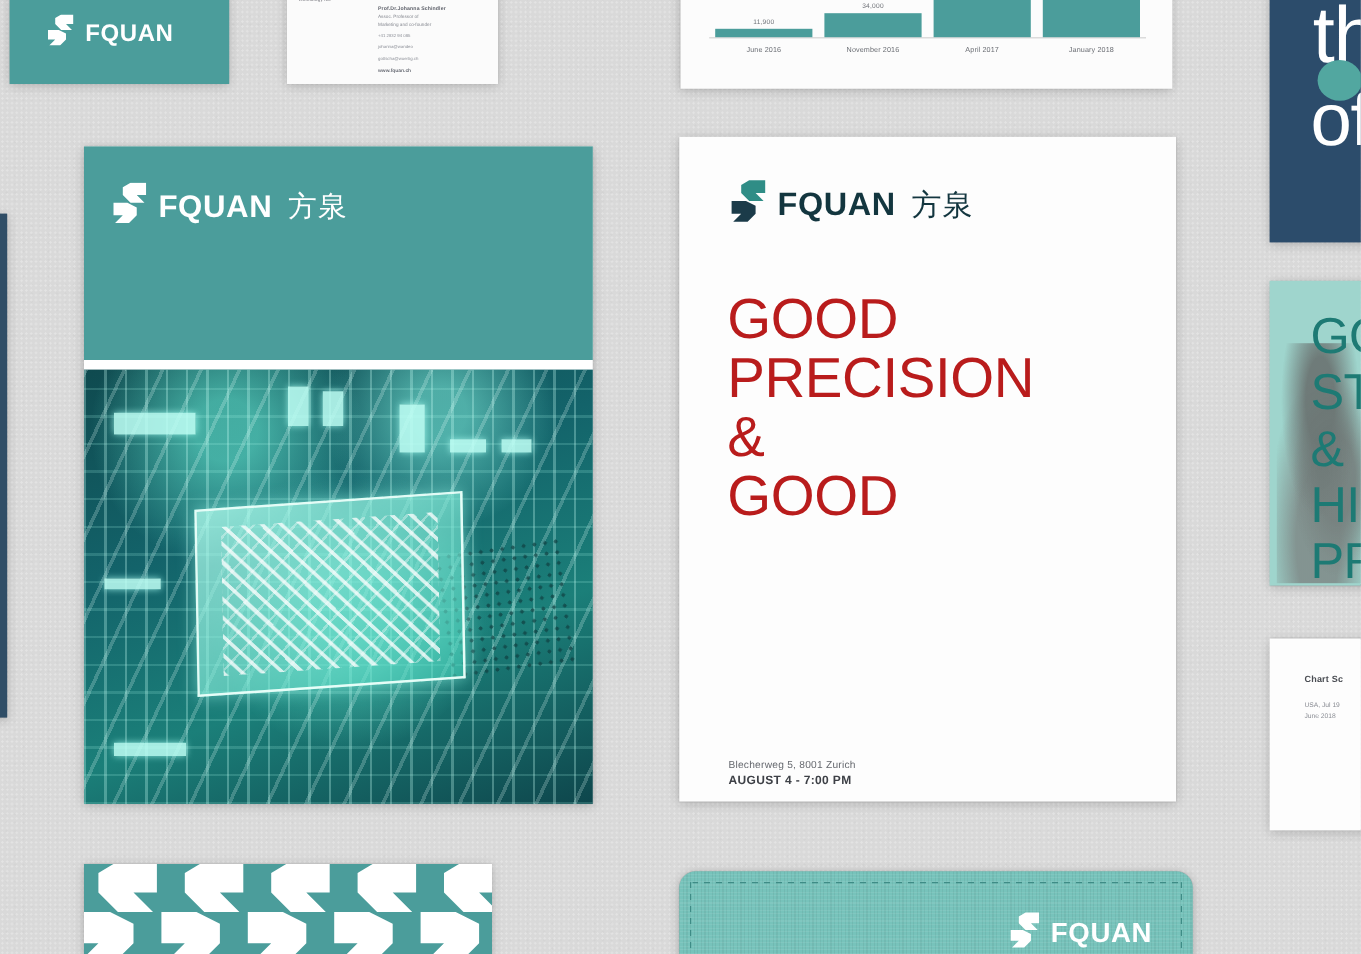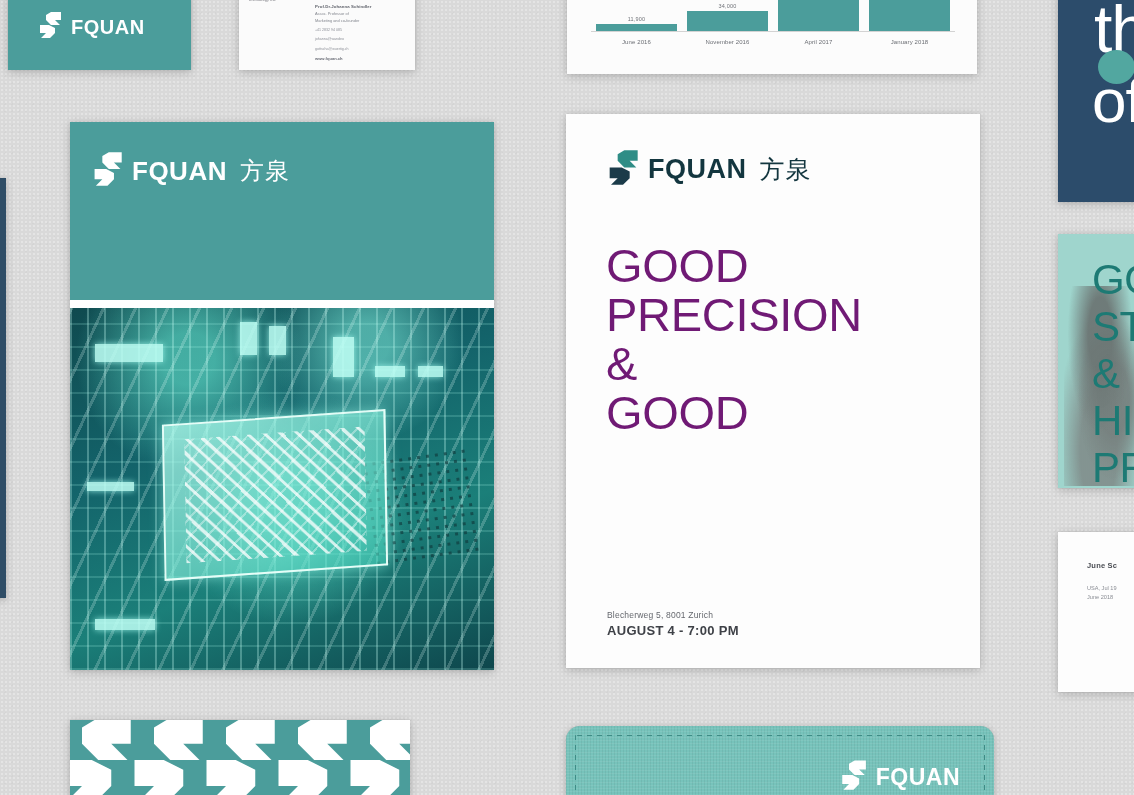--- a/index.html
+++ b/index.html
@@ -98,27 +98,27 @@
   }
   .pcb-strip{position:absolute;background:rgba(190,255,245,.85);box-shadow:0 0 6px rgba(170,255,245,.8);}
 
   
   #poster{left:566px;top:114px;width:414px;height:554px;background:#fdfdfd;}
   #poster .logo-row{position:absolute;left:41px;top:36px;}
   #poster .wordmark{color:#13363f;font-size:27px;}
   #poster .cjk{color:#13363f;font-size:25px;margin-left:4px;}
   .headline{
     position:absolute;left:40px;top:128px;right:22px;
-    color:#701a75;font-size:47px;line-height:1.04;letter-spacing:-.3px;
+    color:#b91c1c;font-size:47px;line-height:1.04;letter-spacing:-.3px;
     font-weight:normal;
   }
   .headline div{white-space:nowrap;}
-  .poster-foot{position:absolute;left:41px;bottom:30px;}
+  .poster-foot{position:absolute;left:41px;bottom:12px;}
   .foot-addr{font-size:8.5px;color:#65686e;letter-spacing:.2px;}
-  .foot-date{font-size:13px;color:#3e4147;font-weight:bold;letter-spacing:.3px;margin-top:3px;}
+  .foot-date{font-size:10px;color:#3e4147;font-weight:bold;letter-spacing:.3px;margin-top:3px;}
 
   
   #poster-navy{left:1058px;top:-8px;width:92px;height:210px;background:#2c4c6b;overflow:hidden;}
   #poster-navy .navy-th{
     position:absolute;left:36px;top:4px;color:#fff;font-size:66px;line-height:1;letter-spacing:-1px;
   }
   #poster-navy .navy-dot{
     position:absolute;left:40px;top:58px;width:37px;height:34px;border-radius:50%;background:#52a7a0;
   }
   #poster-navy .navy-of{
@@ -293,21 +293,21 @@
   <div class="mint-text" id="mint-headline">
       <div>GO</div>
       <div>ST</div>
       <div>&amp;</div>
       <div>HI</div>
       <div>PR</div>
     </div>
 </div>
 
 <div class="piece shadow" id="sheet-right">
-  <div class="sr-title">June Sc</div>
+  <div class="sr-title">Chart Sc</div>
   <div class="sr-sub">
     <div>USA, Jul 19</div>
     <div>June 2018</div>
   </div>
 </div>
 
 <div class="piece shadow" id="card-pattern">
   <div class="pat-row" id="pattern-row">
       <span style="display: inline-block; margin-left: -14px; margin-top: -6px;"><svg width="78" height="92" viewBox="0 0 24 26" aria-hidden="true">
           <path d="M13 0 L23 0 L23 8 L17 8 L22 13 L13 13 L8 8 L8 3 Z" fill="#ffffff"></path>

